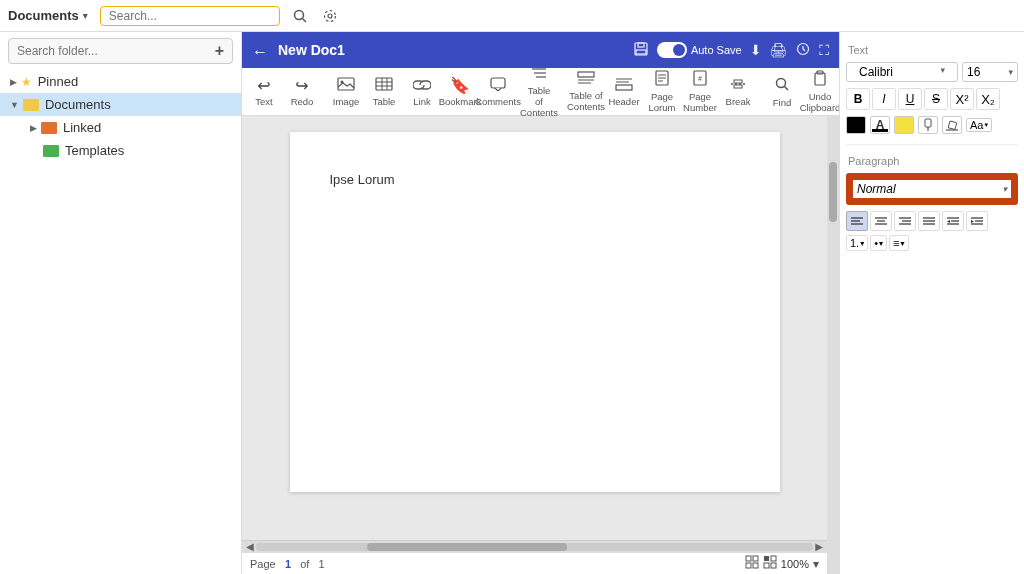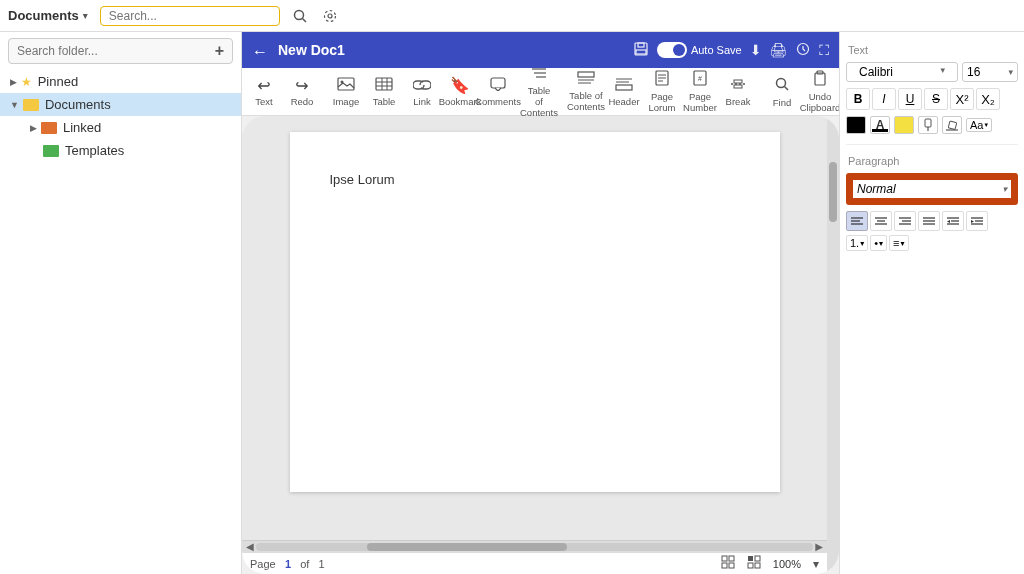--- a/index.html
+++ b/index.html
@@ -108,21 +108,21 @@
     .h-track { flex: 1; height: 8px; background: #ccc; border-radius: 4px; position: relative; }
     .h-thumb { width: 200px; height: 8px; background: #aaa; border-radius: 4px; position: absolute; left: 20%; }
     .h-arrow { font-size: 10px; color: #666; cursor: pointer; padding: 0 2px; }
     .status-bar {
       background: #fff; border-top: 1px solid #ddd; height: 22px;
       display: flex; align-items: center; padding: 0 8px; font-size: 11px; color: #555;
       flex-shrink: 0;
     }
     .status-bar .page-info { flex: 1; }
     .status-bar .page-num { color: #3a4bbf; font-weight: 600; }
-    .status-icons { display: flex; align-items: center; gap: 12px; }
+    .status-icons { display: flex; align-items: center; gap: 4px; }
     .status-icon { font-size: 12px; cursor: pointer; color: #555; }
     .zoom-label { font-size: 11px; color: #333; }
 
     
     .right-panel {
       width: 185px; background: #fff; border-left: 1px solid #ddd;
       display: flex; flex-direction: column; flex-shrink: 0; padding: 8px 6px;
       overflow-y: auto;
     }
     .panel-section-title { font-size: 11px; color: #888; margin: 4px 0 6px 2px; }
@@ -177,21 +177,21 @@
     .list-arrow { font-size: 8px; }
 
     
     .canvas-v-scroll {
       width: 12px; background: #ddd; position: relative; flex-shrink: 0;
     }
     .canvas-v-scroll .v-thumb {
       width: 8px; height: 60px; background: #aaa; border-radius: 4px;
       position: absolute; top: 10%; left: 2px;
     }
-    .canvas-main { display: flex; flex: 1; overflow: hidden; border-radius: 23px; }
+    .canvas-main { display: flex; flex: 1; overflow: hidden; }
   </style>
 </head>
 <body>
 
 <div class="top-bar">
   <span class="app-title">Documents</span>
   <span class="dropdown-arrow">▾</span>
   <div class="search-box">
     <input type="text" placeholder="Search..." style="">
   </div>

